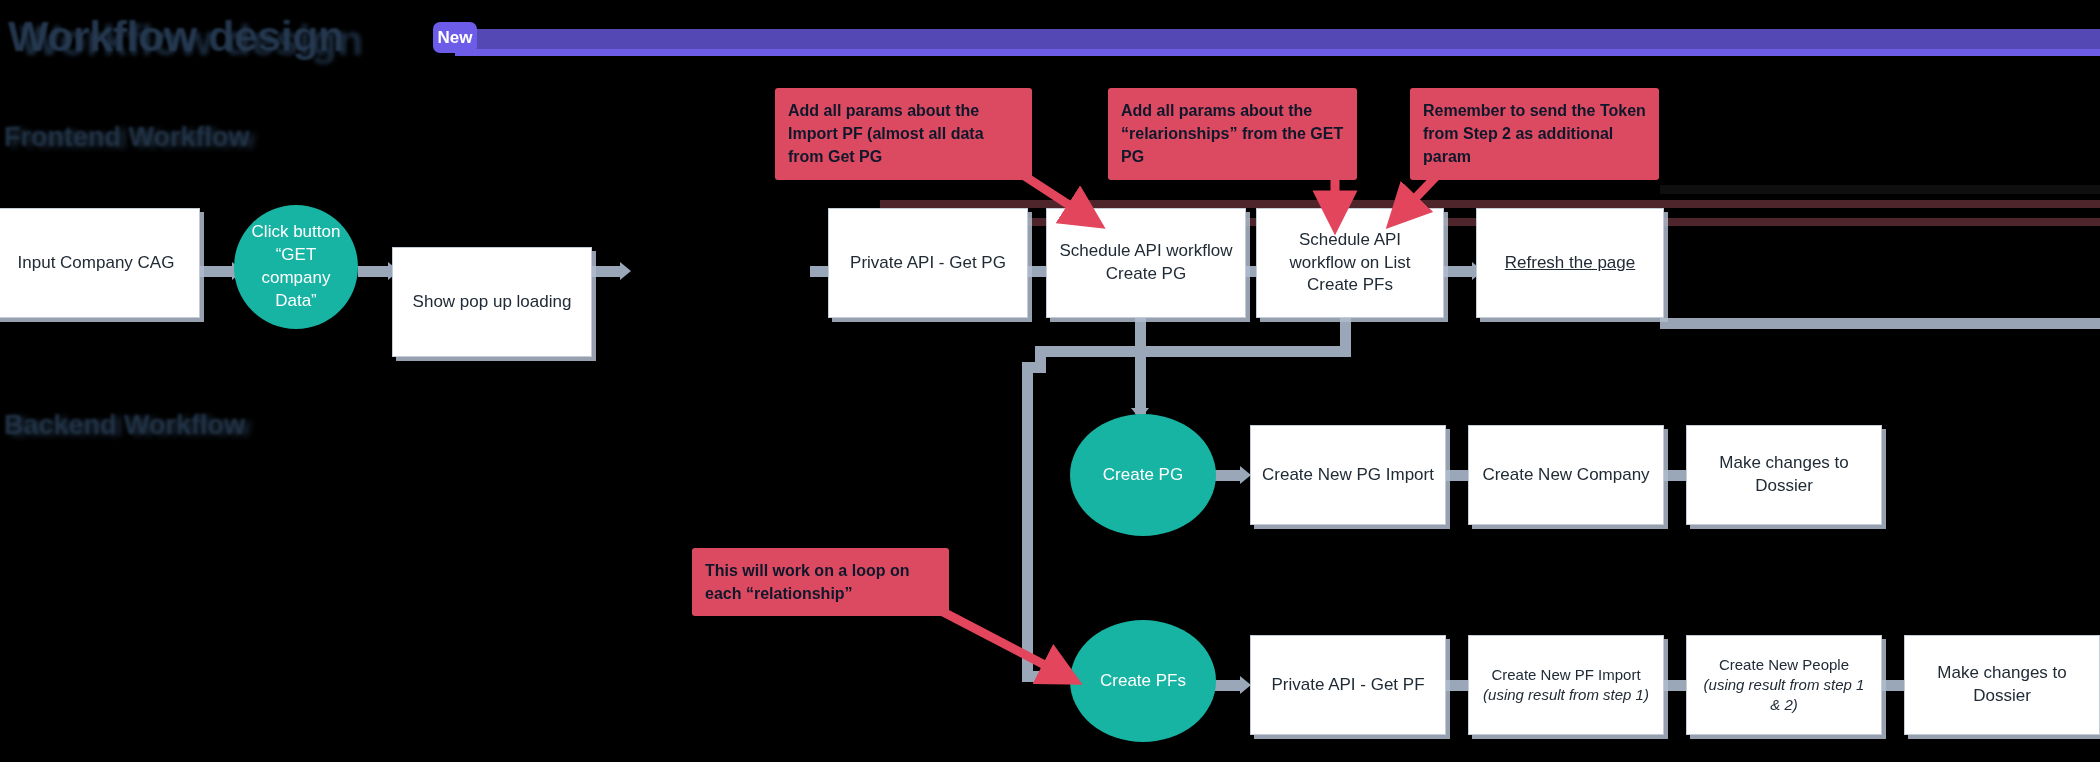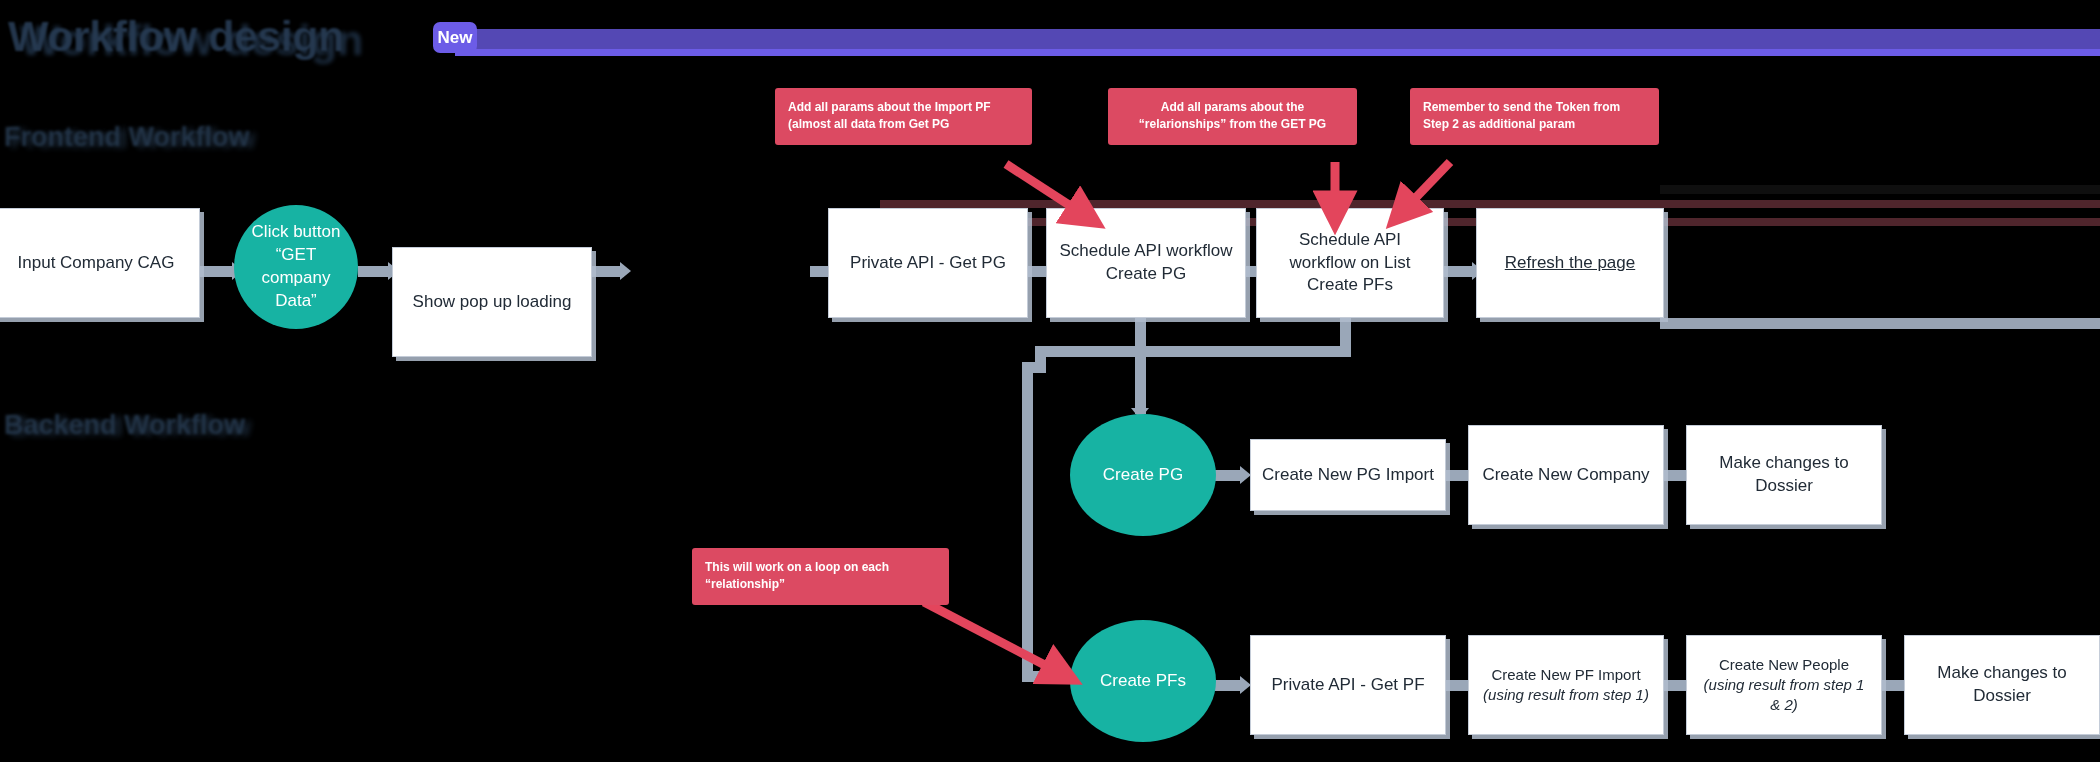--- a/index.html
+++ b/index.html
@@ -135,22 +135,22 @@
   .arrowhead.down {
     border-left: 9px solid transparent;
     border-right: 9px solid transparent;
     border-top: 11px solid #9aa7b8;
   }
 
   
   .note {
     position: absolute;
     background: #dc4a62;
-    color: #ffffff;
-    font-size: 12px;
+    color: #0f172a;
+    font-size: 16px;
     line-height: 1.45;
     font-weight: 600;
     padding: 11px 13px;
     border-radius: 3px;
     z-index: 7;
   }
   .note-arrow {
     position: absolute;
     z-index: 6;
     overflow: visible;
@@ -245,21 +245,21 @@
   <div class="node" style="left:828px; top:208px; width:200px; height:110px;">Private API - Get PG</div>
 
   <div class="node" style="left:1046px; top:208px; width:200px; height:110px;">Schedule API workflow Create PG</div>
 
   <div class="node" style="left:1256px; top:208px; width:188px; height:110px;">Schedule API workflow on List Create PFs</div>
 
   <div class="node" style="left:1476px; top:208px; width:188px; height:110px;text-decoration:underline;">Refresh the page</div>
 
   <div class="circle" style="left:1070px; top:414px; width:146px; height:122px;">Create PG</div>
 
-  <div class="node" style="left:1250px; top:439px; width:196px; height:72px;">Create New PG Import</div>
+  <div class="node" style="left:1250px; top:425px; width:196px; height:100px;">Create New PG Import</div>
 
   <div class="node" style="left:1468px; top:425px; width:196px; height:100px;">Create New Company</div>
 
   <div class="node" style="left:1686px; top:425px; width:196px; height:100px;">Make changes to Dossier</div>
 
   <div class="circle" style="left:1070px; top:620px; width:146px; height:122px;">Create PFs</div>
 
   <div class="node" style="left:1250px; top:635px; width:196px; height:100px;">Private API - Get PF</div>
 
   <div class="node" style="left:1468px; top:635px; width:196px; height:100px; font-size:15px;">
@@ -289,21 +289,21 @@
   <div class="note" style="left:775px; top:88px; width:257px;">Add all params about the Import PF (almost all data from Get PG</div>
 
   <svg class="note-arrow" style="left:1300px; top:160px; width:70px; height:70px;" viewBox="0 0 70 70">
     <defs>
       <marker id="ah2" markerWidth="5" markerHeight="5" refX="2.4" refY="2.5" orient="auto">
         <path d="M0,0 L5,2.5 L0,5 z" fill="#e3455c"></path>
       </marker>
     </defs>
     <line x1="35" y1="2" x2="35" y2="52" stroke="#e3455c" stroke-width="9" marker-end="url(#ah2)"></line>
   </svg>
-  <div class="note" style="left:1108px; top:88px; width:249px;text-align:center;">Add all params about the “relarionships” from the GET PG</div>
+  <div class="note" style="left:1108px; top:88px; width:249px;">Add all params about the “relarionships” from the GET PG</div>
 
   <svg class="note-arrow" style="left:1360px; top:160px; width:100px; height:70px;" viewBox="0 0 100 70">
     <defs>
       <marker id="ah3" markerWidth="5" markerHeight="5" refX="2.4" refY="2.5" orient="auto">
         <path d="M0,0 L5,2.5 L0,5 z" fill="#e3455c"></path>
       </marker>
     </defs>
     <line x1="90" y1="2" x2="42" y2="52" stroke="#e3455c" stroke-width="9" marker-end="url(#ah3)"></line>
   </svg>
   <div class="note" style="left:1410px; top:88px; width:249px;">Remember to send the Token from Step 2 as additional param</div>

